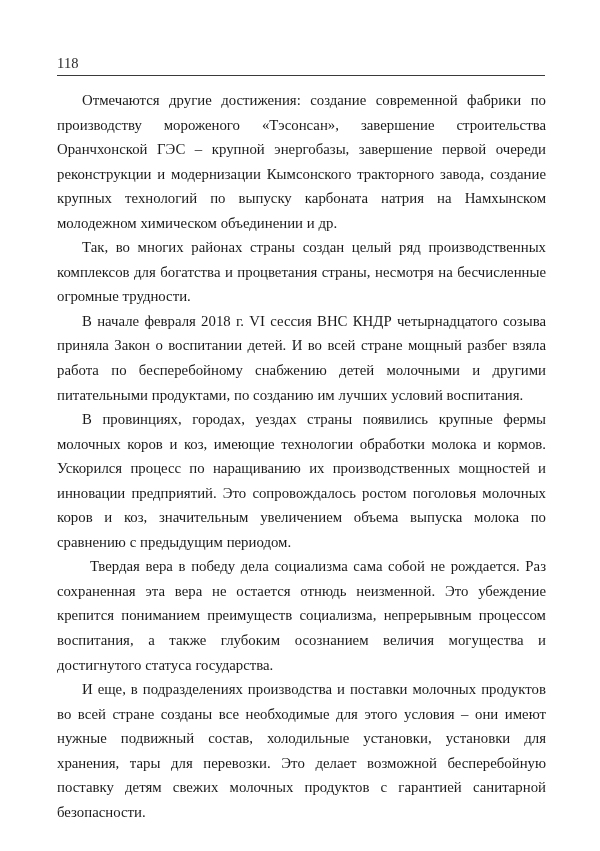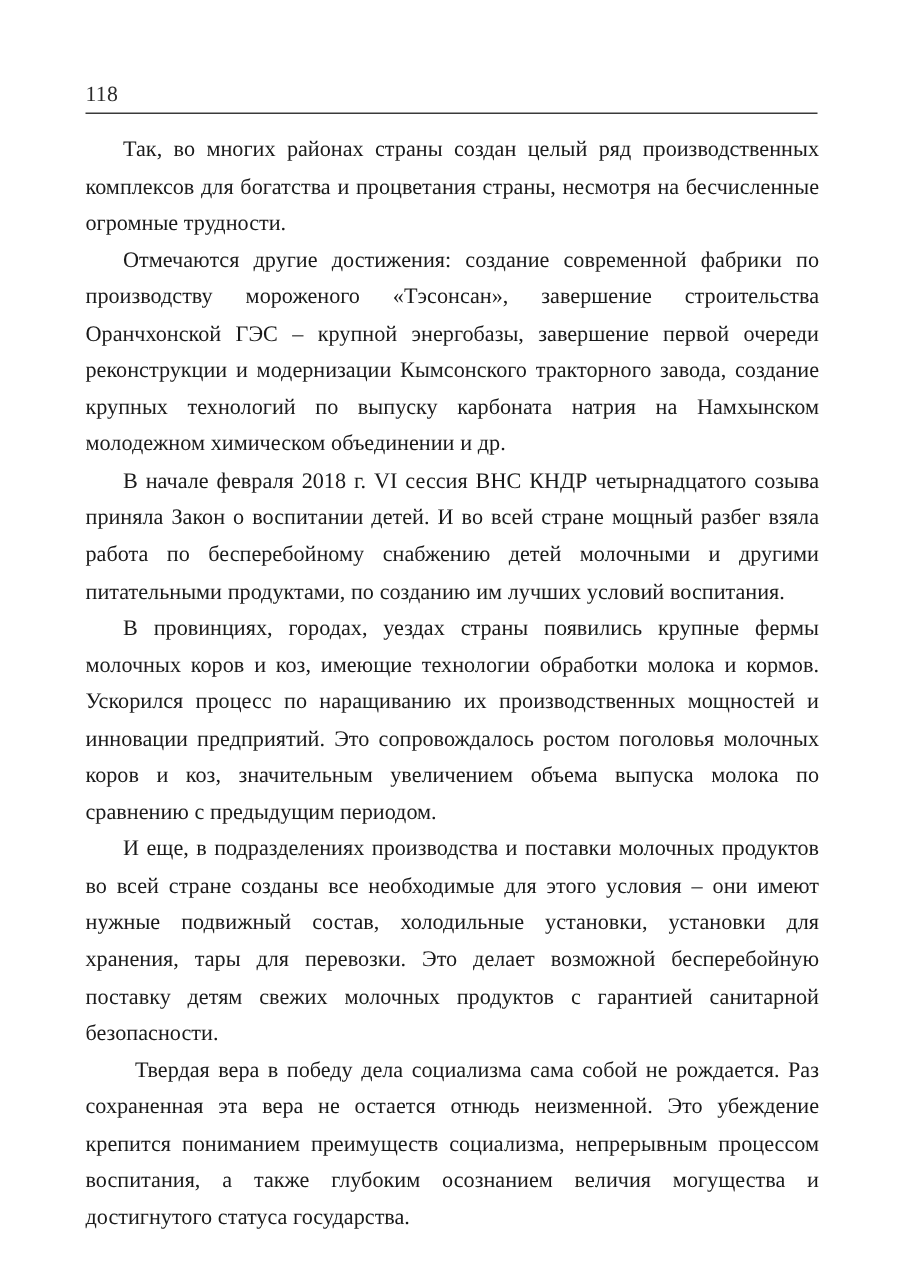--- a/index.html
+++ b/index.html
@@ -72,21 +72,21 @@
 <body>
 
 <div class="page">
 
   <div class="header-zone">
     <div class="folio">118</div>
     <div class="header-rule"></div>
   </div>
 
   <div class="textblock">
+    <p class="para">Отмечаются другие достижения: создание современной фабрики по производству мороженого «Тэсонсан», завершение  строительства Оранчхонской ГЭС – крупной энергобазы, завершение первой очереди реконструкции и модернизации Кымсонского тракторного завода, создание крупных технологий по выпуску карбоната натрия на Намхынском молодежном химическом объединении и др.</p>
     <p class="para">Так, во многих районах страны создан целый ряд производственных комплексов для богатства и процветания страны, несмотря на бесчисленные огромные трудности.</p>
-    <p class="para">Отмечаются другие достижения: создание современной фабрики по производству мороженого «Тэсонсан», завершение  строительства Оранчхонской ГЭС – крупной энергобазы, завершение первой очереди реконструкции и модернизации Кымсонского тракторного завода, создание крупных технологий по выпуску карбоната натрия на Намхынском молодежном химическом объединении и др.</p>
     <p class="para">В начале февраля 2018 г. VI сессия ВНС КНДР четырнадцатого созыва приняла Закон о воспитании детей. И во всей стране мощный разбег взяла работа по бесперебойному снабжению детей молочными и другими питательными продуктами, по созданию им лучших условий воспитания.</p>
     <p class="para">В провинциях, городах, уездах страны появились крупные фермы молочных коров и коз, имеющие технологии обработки молока и кормов. Ускорился процесс по наращиванию их производственных мощностей и инновации предприятий. Это сопровождалось ростом поголовья молочных коров и коз, значительным увеличением объема выпуска молока по сравнению с предыдущим периодом.</p>
+    <p class="para wide-indent">Твердая вера в победу дела социализма сама собой не рождается. Раз сохраненная эта вера не остается отнюдь неизменной. Это убеждение крепится пониманием преимуществ социализма, непрерывным процессом воспитания, а также глубоким осознанием величия могущества и достигнутого статуса государства.</p>
     <p class="para">И еще, в подразделениях  производства  и поставки молочных продуктов во всей стране созданы все необходимые для этого условия – они имеют нужные подвижный состав, холодильные установки, установки для хранения, тары для перевозки. Это делает возможной бесперебойную поставку детям свежих молочных продуктов с гарантией санитарной безопасности.</p>
-    <p class="para wide-indent">Твердая вера в победу дела социализма сама собой не рождается. Раз сохраненная эта вера не остается отнюдь неизменной. Это убеждение крепится пониманием преимуществ социализма, непрерывным процессом воспитания, а также глубоким осознанием величия могущества и достигнутого статуса государства.</p>
   </div>
 
 </div>
 
 </body></html>

